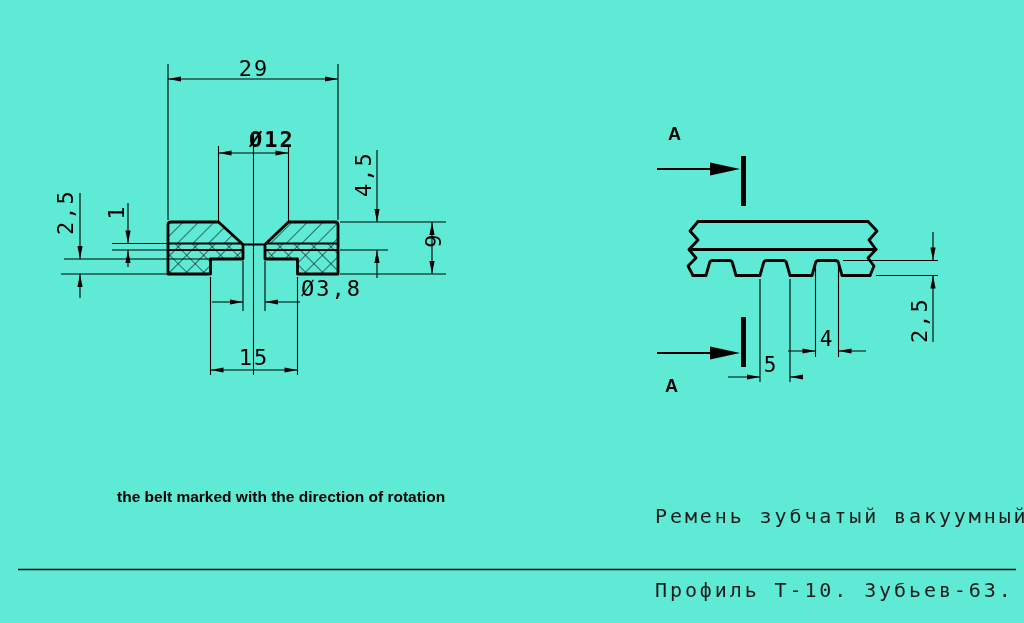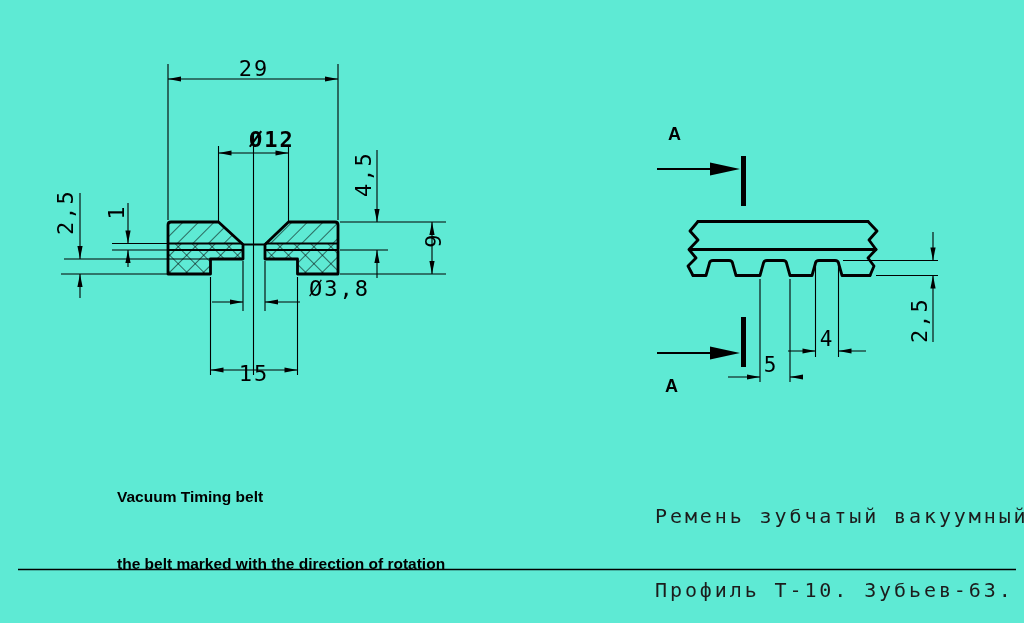--- a/index.html
+++ b/index.html
@@ -135,31 +135,30 @@
 
     <line class="borderline" x1="18" y1="569.5" x2="1016" y2="569.5"></line>
   </svg>
 
   <span class="dim ctr" style="left:234px;top:58px;width:40px;">29</span>
   <span class="dim" style="left:249px;top:129px;font-weight:bold;">Ø12</span>
   <span class="dim rot" style="left:364px;top:174px;">4,5</span>
   <span class="dim rot" style="left:434px;top:240px;">9</span>
   <span class="dim rot" style="left:66px;top:212px;">2,5</span>
   <span class="dim rot" style="left:117px;top:212px;">1</span>
-  <span class="dim" style="left:309px;top:278px;">Ø3,8</span>
-  <span class="dim ctr" style="left:234px;top:347px;width:40px;margin-top:16px;">15</span>
+  <span class="dim" style="left:301px;top:278px;">Ø3,8</span>
+  <span class="dim ctr" style="left:234px;top:347px;width:40px;">15</span>
 
   <span class="sec-letter" style="left:668px;top:125px;">A</span>
   <span class="sec-letter" style="left:665px;top:377px;">A</span>
   <span class="dim small ctr" style="left:763px;top:355px;width:16px;">5</span>
   <span class="dim small ctr" style="left:819px;top:329px;width:16px;">4</span>
   <span class="dim rot" style="left:920px;top:320px;">2,5</span>
 
   <div class="note-en">
-    <span class="note-line">Vacuum Timing belt</span>
     <span class="note-line">the belt marked with the direction of rotation</span>
     
     
   </div>
 
   <div class="note-ru">
     <span class="note-line">Ремень зубчатый вакуумный</span>
     <span class="note-line">Профиль Т-10. Зубьев-63.</span>
     
     

